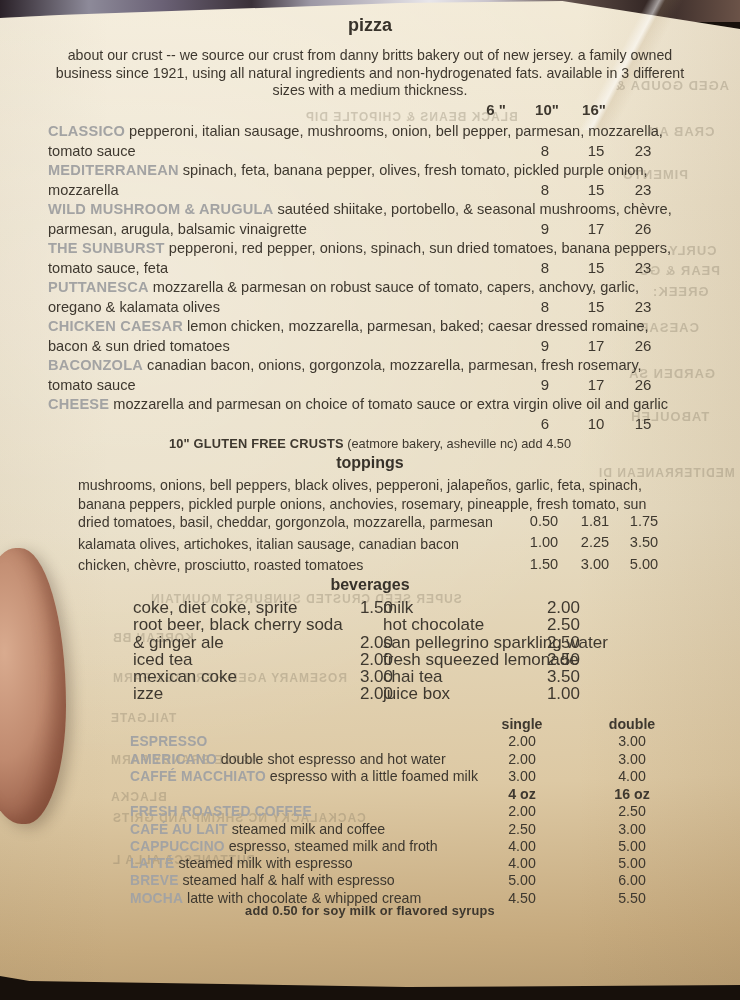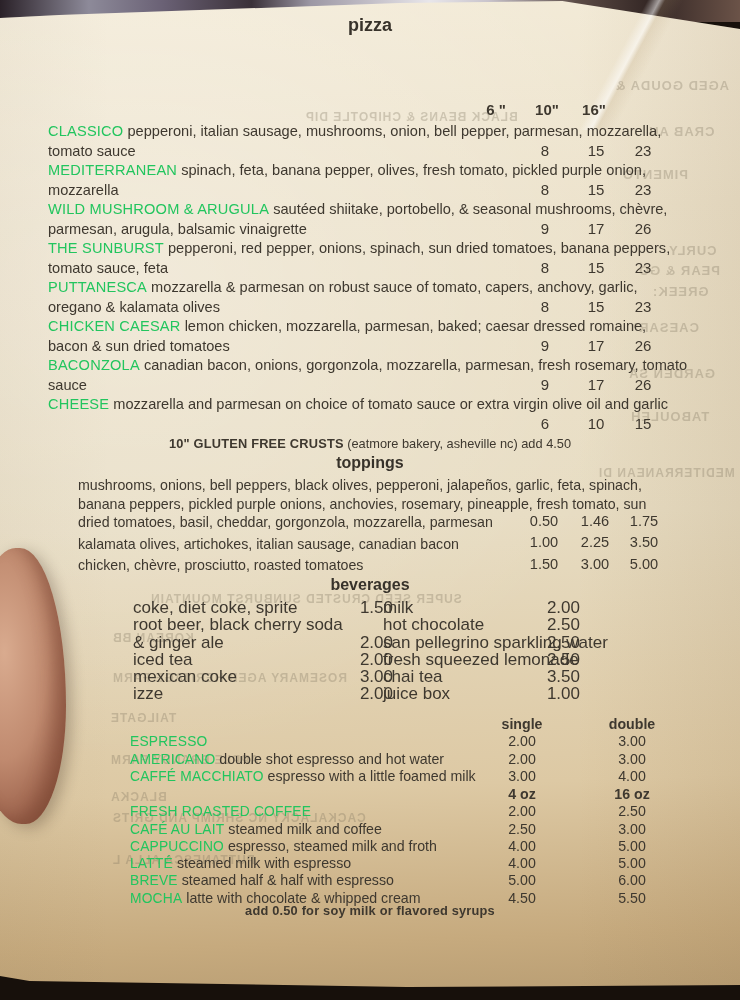--- a/index.html
+++ b/index.html
@@ -36,21 +36,21 @@
   .colrow{position:absolute;left:0;width:740px;height:18px;}
   .colrow span{position:absolute;width:50px;text-align:center;}
   .cA{left:470px;} .cB{left:521px;} .cC{left:568px;}
   .size-heads{top:101px;font-weight:bold;font-size:15px;}
   .size-heads span{width:56px;}
   .size-heads .cA{left:468px;} .size-heads .cB{left:519px;} .size-heads .cC{left:566px;}
   
   .pizza-items{position:absolute;left:48px;top:122px;width:660px;}
   .mi{position:relative;min-height:39px;}
   .mi .d{margin:0;width:640px;font-size:14.6px;line-height:19.5px;}
-  .nm{font-weight:normal;color:#22c55e;letter-spacing:0.2px;}
+  .nm{font-weight:bold;color:#a3a3a3;letter-spacing:0.2px;}
   .mi .pr{position:absolute;top:20px;left:0;width:660px;height:19px;font-size:15px;}
   .mi .pr span{position:absolute;width:50px;text-align:center;}
   .mi .pr .p1{left:472px;} .mi .pr .p2{left:523px;} .mi .pr .p3{left:570px;}
   .gf{position:absolute;left:0;width:740px;text-align:center;font-size:12.8px;}
   .gf b{letter-spacing:0.2px;}
   
   .top-rows{position:absolute;left:78px;top:476px;width:600px;}
   .tr{position:relative;margin-bottom:3px;}
   .tr .d{margin:0;width:445px;font-size:14.2px;line-height:18.6px;}
   .tr.wide .d{width:590px;}
@@ -98,20 +98,21 @@
       <span class="g" style="left: 110px; top: 711px; font-size: 12px;">TAILGATE</span>
       <span class="g" style="left: 110px; top: 753px; font-size: 12px;">APPLE BRANDY FARM</span>
       <span class="g" style="left: 110px; top: 790px; font-size: 12px;">BLACKA</span>
       <span class="g" style="left: 112px; top: 811px; font-size: 12px;">CACKALACKY NC SHRIMP AND GRITS</span>
       <span class="g" style="left: 112px; top: 853px; font-size: 12px;">PUTTANESCA ALLA L</span>
     </div>
 
   <div class="content">
 
     <div class="h-center title" style="top:15px">pizza</div>
+    <div class="intro" style="top:47px">about our crust -- we source our crust from danny britts bakery out of new jersey. a family owned business since 1921, using all natural ingredients and non-hydrogenated fats. available in 3 different sizes with a medium thickness.</div>
 
     <div class="colrow size-heads">
       <span class="cA">6 "</span>
       <span class="cB">10"</span>
       <span class="cC">16"</span>
     </div>
 
     <div class="pizza-items">
 
         <div class="mi">
@@ -193,21 +194,21 @@
     </div>
 
     <div class="h-center sec-title" style="top:454px">toppings</div>
 
     <div class="top-rows">
 
         <div class="tr wide">
           <p class="d">mushrooms, onions, bell peppers, black olives, pepperoni, jalapeños, garlic, feta, spinach, banana peppers, pickled purple onions, anchovies, rosemary, pineapple, fresh tomato, sun dried tomatoes, basil, cheddar, gorgonzola, mozzarella, parmesan</p>
           <div class="pr">
             <span class="p1">0.50</span>
-            <span class="p2">1.46</span>
+            <span class="p2">1.81</span>
             <span class="p3">1.75</span>
           </div>
         </div>
 
         <div class="tr wide">
           <p class="d">kalamata olives, artichokes, italian sausage, canadian bacon</p>
           <div class="pr">
             <span class="p1">1.00</span>
             <span class="p2">2.25</span>
             <span class="p3">3.50</span>

